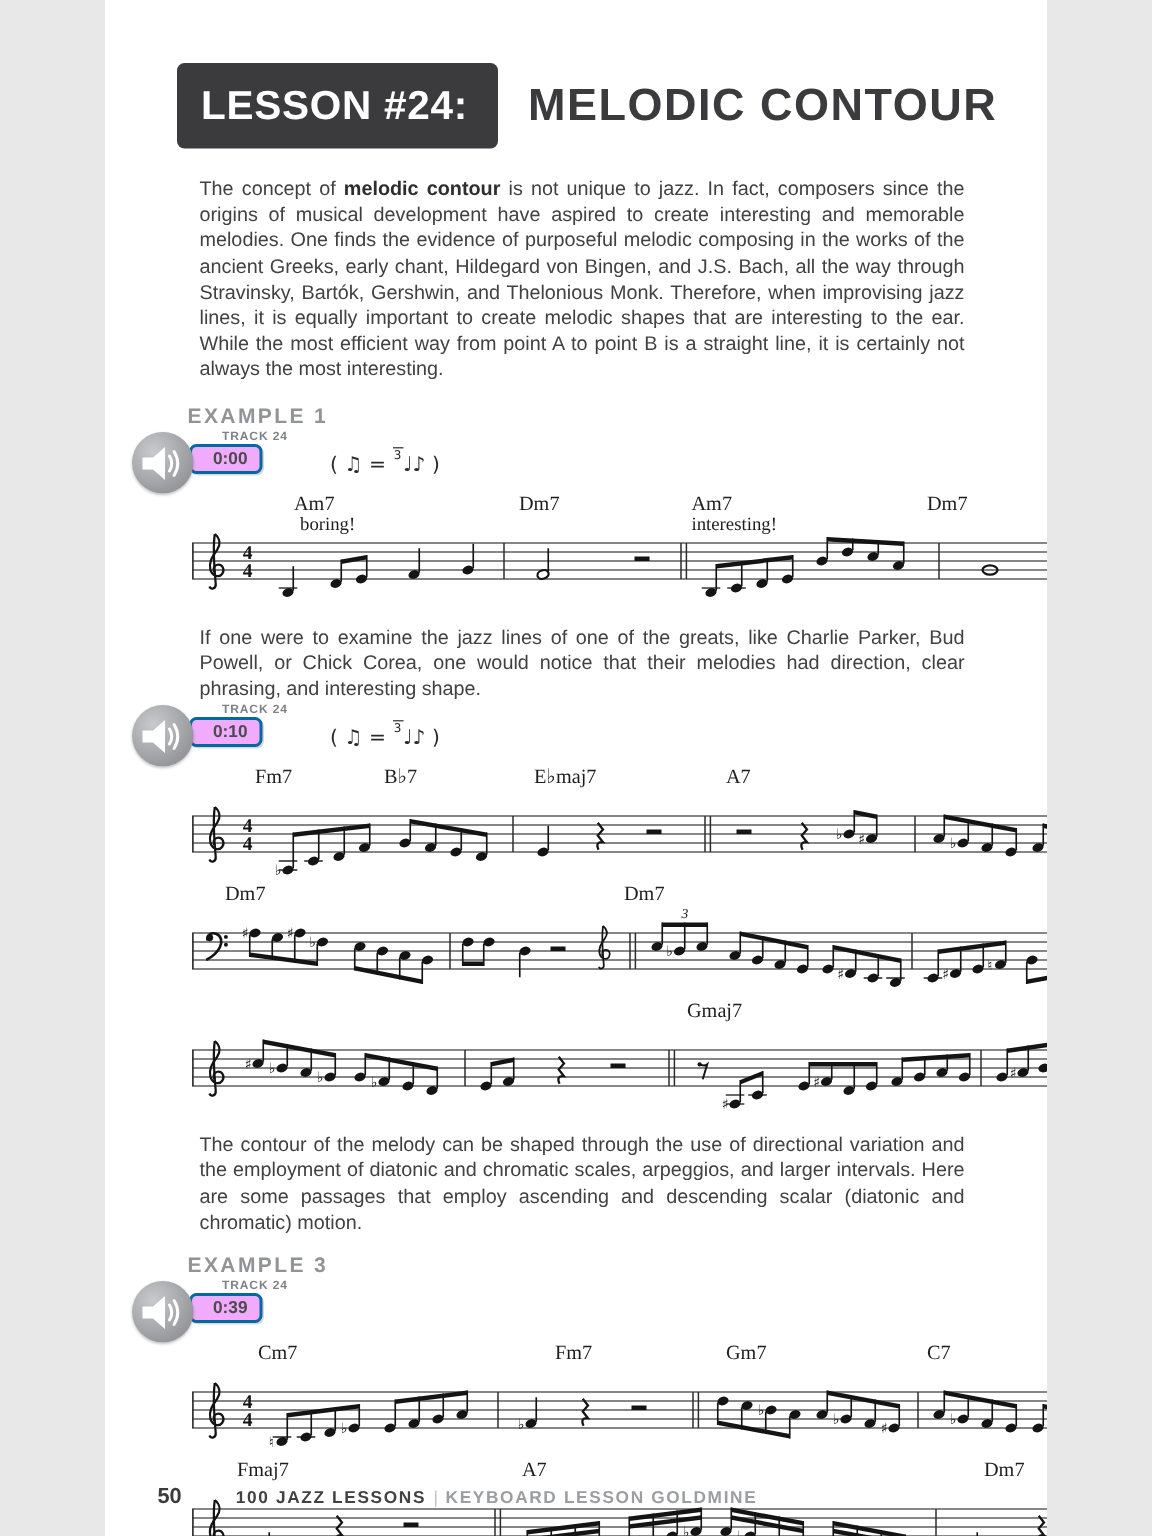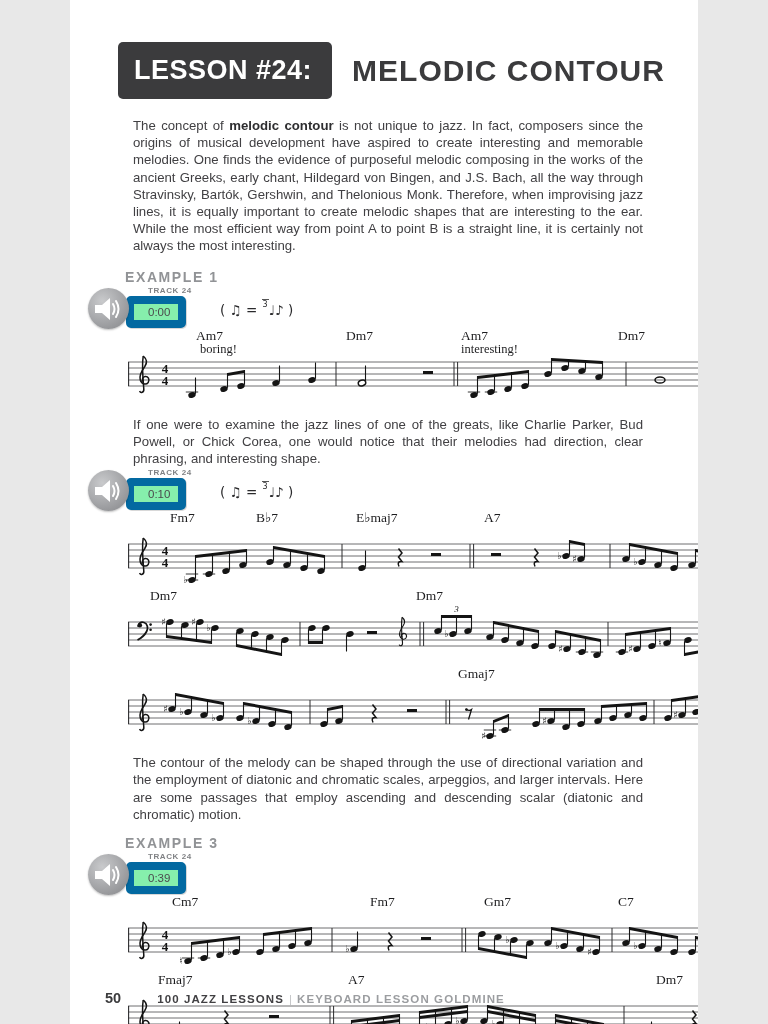--- a/index.html
+++ b/index.html
@@ -29,22 +29,22 @@
   .audio-row { display:flex; align-items:center; margin:3px 0 0 18px; height:40px; position:relative; z-index:2; }
   .audio { position:relative; height:40px; width:104px; flex:none; }
   .speaker {
     position:absolute; left:0; top:0; width:41px; height:41px; border-radius:50%;
     background:radial-gradient(circle at 35% 32%, #c9cacc, #98999c 70%, #88898c);
     box-shadow:0 1px 2px rgba(0,0,0,.25); z-index:2;
   }
   .speaker svg { position:absolute; left:6px; top:8px; }
   .track-label { position:absolute; left:48px; top:-2px; font-size:8px; font-weight:bold; color:#808285; letter-spacing:.6px;margin-left:12px; }
   .time-box {
-    position:absolute; left:38px; top:8px; background:#86efac; border:8px solid #0369a1;
-    border-radius:5px; padding:2px 8px 2px 14px; font-size:11.5px; font-weight:normal;
+    position:absolute; left:38px; top:8px; background:#f0abfc; border:2px solid #0369a1;
+    border-radius:5px; padding:2px 8px 2px 14px; font-size:11.5px; font-weight:bold;
     color:#4b4b4d; box-shadow:1px 1px 0 #d8d8d8;
   }
   .swing { margin-left:28px; margin-top:4px; font-size:13.5px; color:#2a2a2c; font-family:"DejaVu Sans", sans-serif; }
   .swing .trip { position:relative; top:-8px; font-size:8px; padding:0 1px; border-top:1px solid #555; }
   
   .system { margin:0 0 0 58px; position:relative; }
   .sys-svg { display:block; }
   .chord-t { font:13.5px "Liberation Serif", serif; fill:#1d1d1f; }
   .ann-t   { font:12.5px "Liberation Serif", serif; fill:#1d1d1f; }
   .acc-t   { font:9.5px "DejaVu Sans", sans-serif; fill:#141414; }

